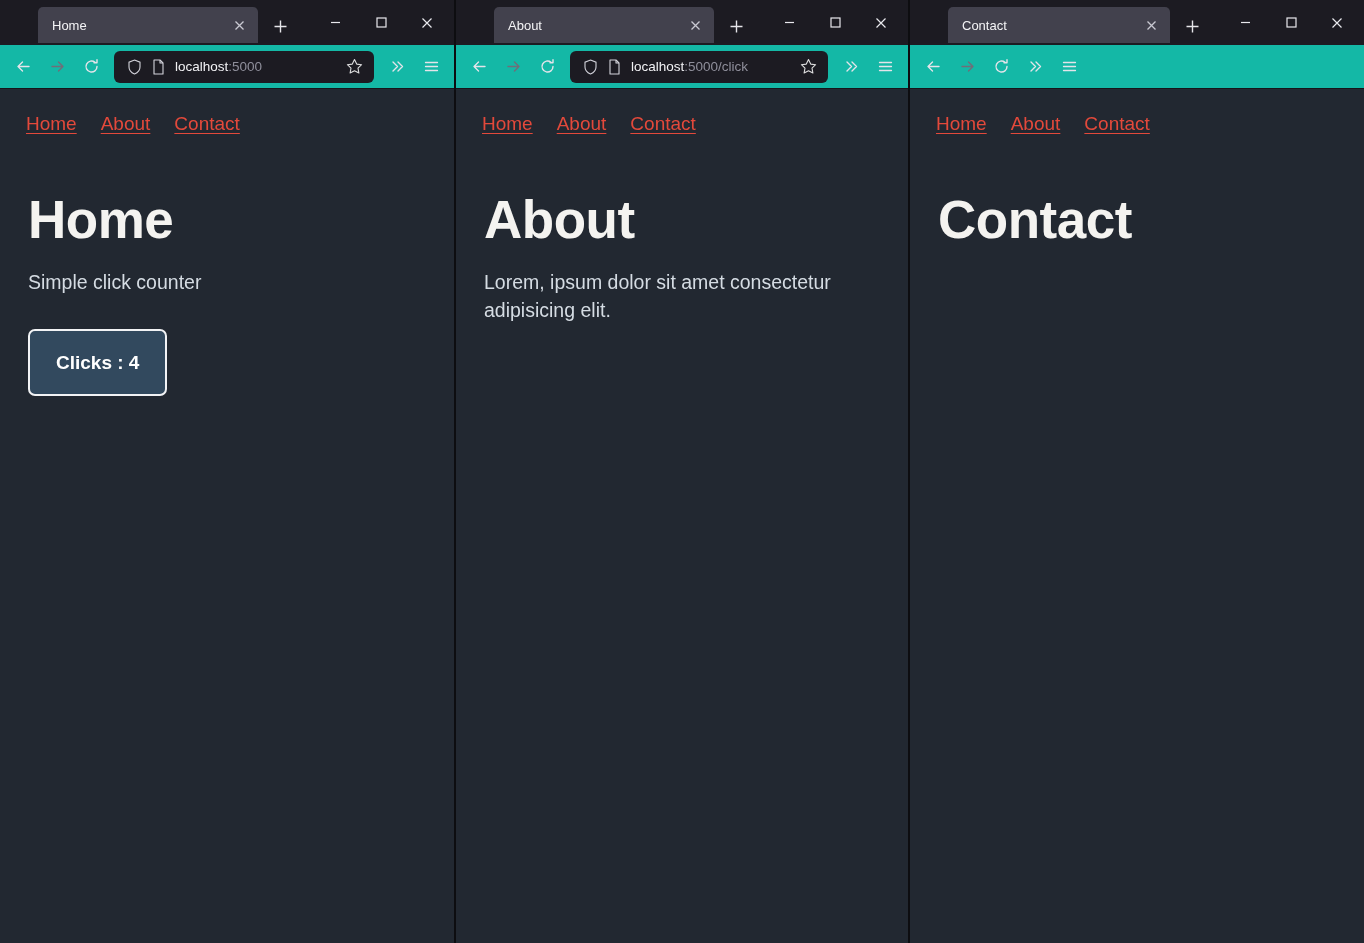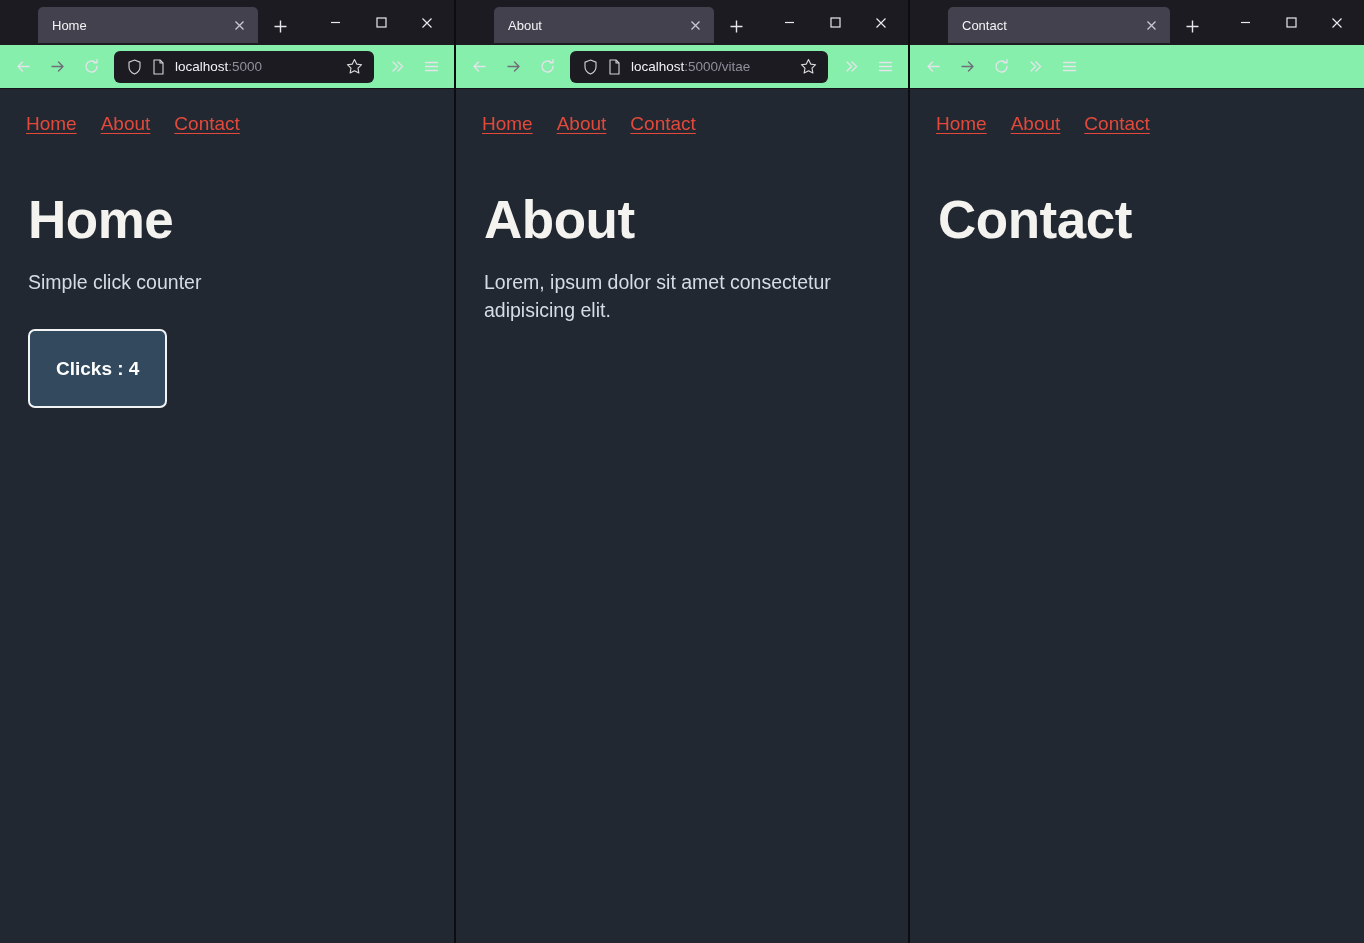--- a/index.html
+++ b/index.html
@@ -104,21 +104,21 @@
     display: flex;
     align-items: center;
     justify-content: center;
     color: #e9e9ee;
   }
 
   
   .toolbar {
     height: 44px;
     flex: 0 0 44px;
-    background: #86efac;
+    background: #14b8a6;
     display: flex;
     align-items: center;
     padding: 0 6px;
     box-sizing: border-box;
     border-bottom: 1px solid #16151a;
   }
   .tb-btn {
     width: 34px;
     height: 32px;
     display: flex;
@@ -215,21 +215,21 @@
   .win-3 .page-p { max-width: 352px; }
 
   .counter-btn {
     margin: 32px 0 0 2px;
     background: #32495e;
     border: 2px solid #f2f3f5;
     border-radius: 7px;
     color: #ffffff;
     font-size: 19px;
     font-weight: bold;
-    padding: 28px 26px;
+    padding: 22px 26px;
     line-height: 1;
     font-family: "Liberation Sans", sans-serif;
     display: inline-block;
   }
 </style>
 </head>
 <body>
 
 <div class="desktop">
 
@@ -387,21 +387,21 @@
           <svg width="15" height="16" viewBox="0 0 15 16">
               <path d="M7.5 1 L13 3.2 V8 C13 11.5 10.5 13.8 7.5 15 C4.5 13.8 2 11.5 2 8 V3.2 Z" stroke="currentColor" stroke-width="1.1" fill="none"></path>
             </svg>
         </span>
         <span class="url-icon page">
           <svg width="13" height="16" viewBox="0 0 13 16">
               <path d="M2 1 H8 L11 4 V15 H2 Z" stroke="currentColor" stroke-width="1.1" fill="none" stroke-linejoin="round"></path>
               <path d="M8 1 V4 H11" stroke="currentColor" stroke-width="1.1" fill="none" stroke-linejoin="round"></path>
             </svg>
         </span>
-        <span class="url-text"><span class="host">localhost</span><span>:5000/vitae</span></span>
+        <span class="url-text"><span class="host">localhost</span><span>:5000/click</span></span>
         <span class="star-btn">
           <svg width="17" height="17" viewBox="0 0 17 17">
               <path d="M8.5 1.5 L10.7 6.1 L15.6 6.7 L12 10.1 L12.9 15 L8.5 12.7 L4.1 15 L5 10.1 L1.4 6.7 L6.3 6.1 Z" stroke="currentColor" stroke-width="1.1" fill="none" stroke-linejoin="round"></path>
             </svg>
         </span>
       </div>
       <div class="tb-btn">
         <svg width="17" height="17" viewBox="0 0 17 17">
             <path d="M4 4 L8.5 8.5 L4 13 M9 4 L13.5 8.5 L9 13" stroke="currentColor" stroke-width="1.4" fill="none" stroke-linecap="round" stroke-linejoin="round"></path>
           </svg>

